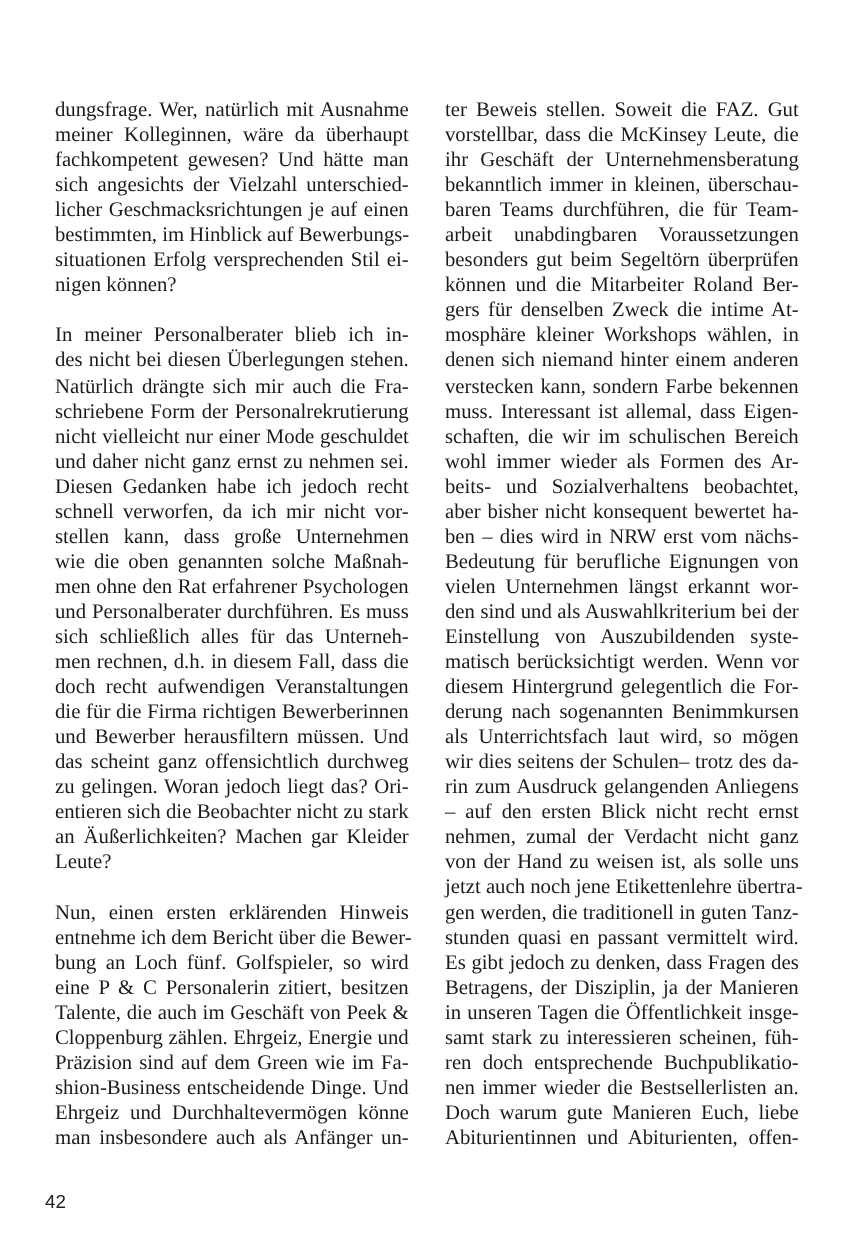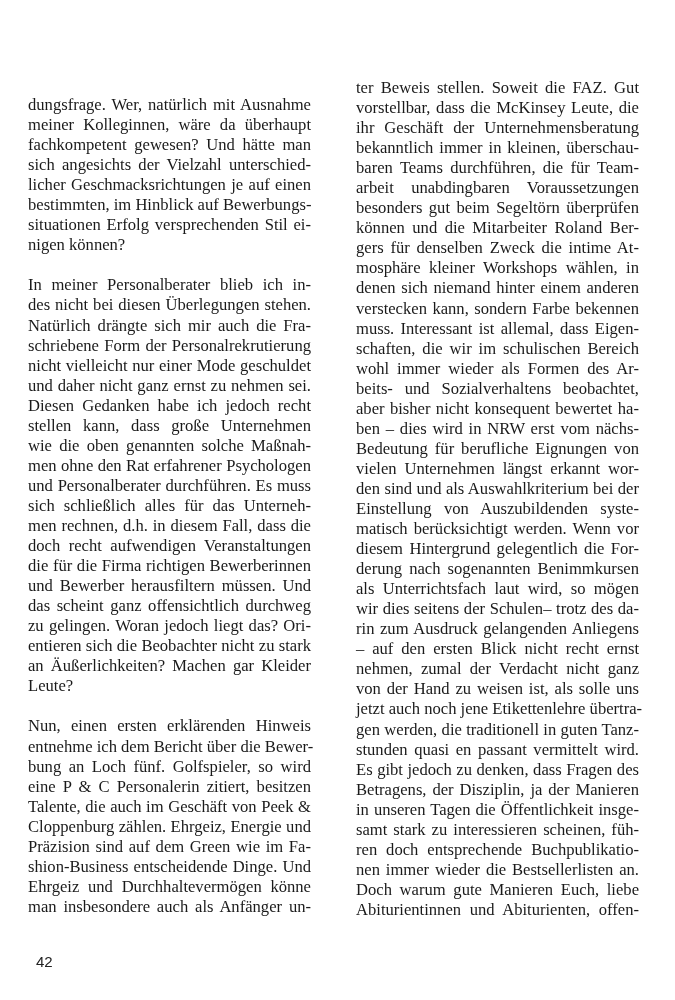--- a/index.html
+++ b/index.html
@@ -15,21 +15,21 @@
       color: #1a1a1a;
       font-family: "Liberation Serif", serif;
     }
     .column {
       position: absolute;
       top: 78px;
       width: 283px;
       font-size: 16.6px;
       line-height: 20.05px;
     }
-    .col-left { left: 28px; margin-top: 17px; }
+    .col-left { left: 44px; }
     .col-right { left: 356px; }
     .line {
       display: block;
       white-space: nowrap;
       text-align: justify;
       text-align-last: justify;
       height: 20.05px;
       overflow: visible;
     }
     .line.last {
@@ -66,20 +66,21 @@
     </div>
     <span class="para-gap"></span>
     <div>
       <span class="line">In meiner Personalberater blieb ich in-</span>
       <span class="line">des nicht bei diesen Überlegungen stehen.</span>
       <span class="line">Natürlich drängte sich mir auch die Fra-</span>
       <span class="line">schriebene Form der Personalrekrutierung</span>
       <span class="line">nicht vielleicht nur einer Mode geschuldet</span>
       <span class="line">und daher nicht ganz ernst zu nehmen sei.</span>
       <span class="line">Diesen Gedanken habe ich jedoch recht</span>
+      <span class="line">schnell verworfen, da ich mir nicht vor-</span>
       <span class="line">stellen kann, dass große Unternehmen</span>
       <span class="line">wie die oben genannten solche Maßnah-</span>
       <span class="line">men ohne den Rat erfahrener Psychologen</span>
       <span class="line">und Personalberater durchführen. Es muss</span>
       <span class="line">sich schließlich alles  für das Unterneh-</span>
       <span class="line">men rechnen, d.h. in diesem Fall, dass die</span>
       <span class="line">doch recht aufwendigen Veranstaltungen</span>
       <span class="line">die für die Firma richtigen Bewerberinnen</span>
       <span class="line">und Bewerber herausfiltern müssen. Und</span>
       <span class="line">das scheint ganz offensichtlich durchweg</span>

